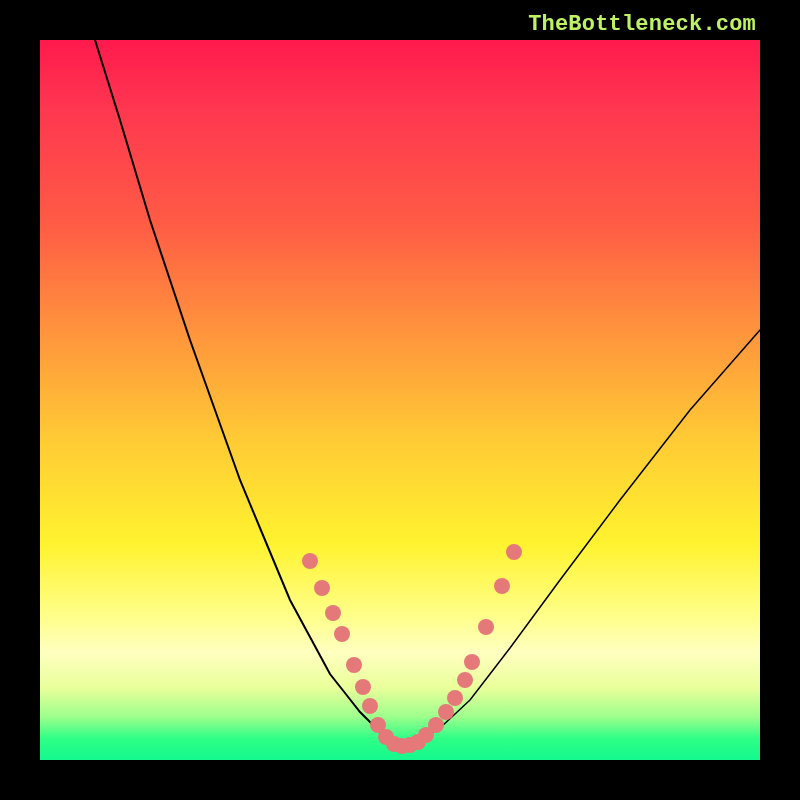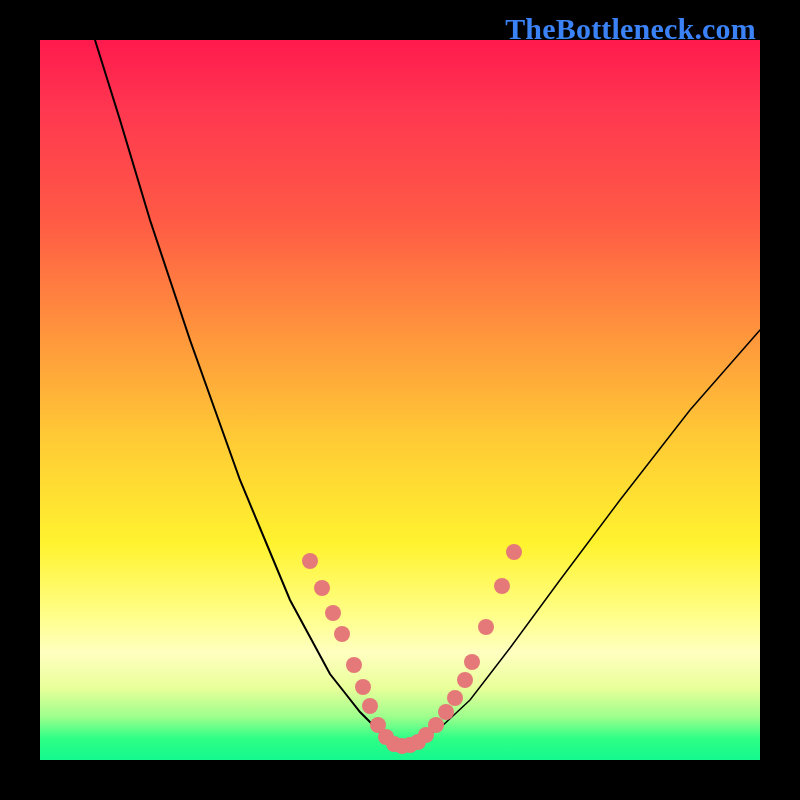--- a/index.html
+++ b/index.html
@@ -28,24 +28,24 @@
       #e9ff9a 90%,
       #9dff8c 94%,
       #2fff86 97%,
       #13f88e 100%
     );
   }
   .watermark {
     position: absolute;
     top: 12px;
     right: 44px;
-    font-family: Liberation Serif, serif;
-    font-size: 30px;
+    font-family: Liberation Mono, monospace;
+    font-size: 22px;
     font-weight: 600;
-    color: #3b82f6;
+    color: #bef264;
     letter-spacing: 0.2px;
   }
   svg.curve {
     position: absolute;
     left: 40px;
     top: 40px;
     width: 720px;
     height: 720px;
     overflow: visible;
   }

